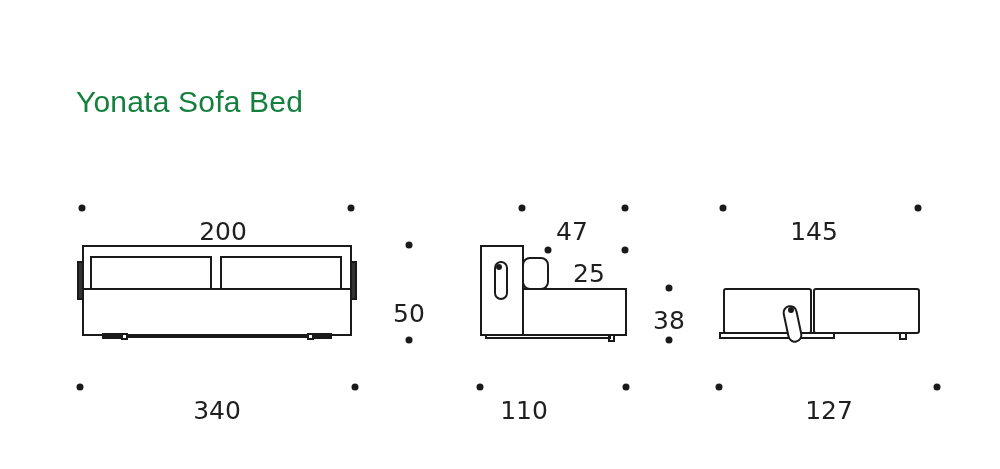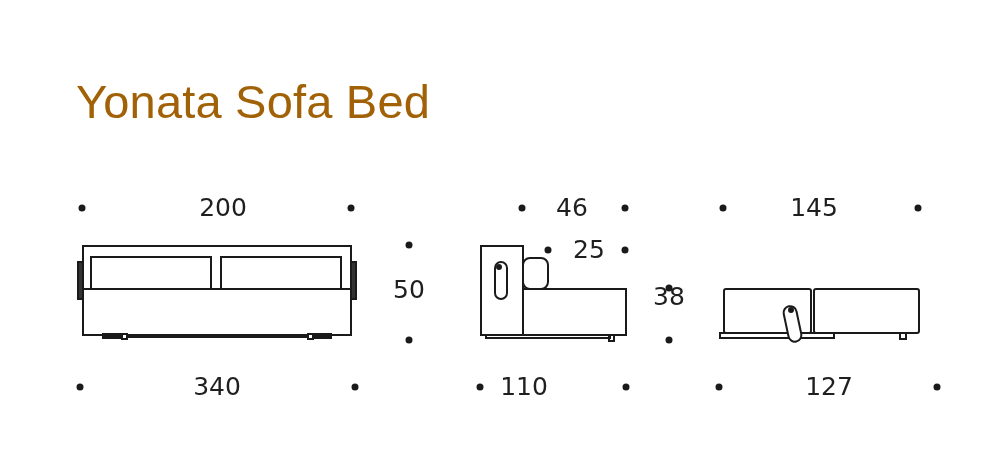--- a/index.html
+++ b/index.html
@@ -1,18 +1,18 @@
 <!DOCTYPE html>
 <html><head>
   <meta charset="utf-8">
   <style>
     html, body { margin: 0; padding: 0; background: #ffffff; }
     body { width: 1000px; height: 469px; position: relative; overflow: hidden; font-family: "Liberation Sans", sans-serif; color: #1a1a1a; }
-    .title { position: absolute; left: 76px; top: 72px; font-size: 47px; line-height: 60px; font-weight: normal; letter-spacing: 0.2px; color: #a16207; }
-    .dim { position: absolute; font-family: "DejaVu Sans", sans-serif; font-size: 25px; line-height: 30px; color: #1f1f1f; transform: translateX(-50%); white-space: nowrap; }
+    .title { position: absolute; left: 76px; top: 72px; font-size: 30px; line-height: 60px; font-weight: normal; letter-spacing: 0.2px; color: #15803d; }
+    .dim { position: absolute; font-family: "DejaVu Sans", sans-serif; font-size: 25px; line-height: 30px; color: #1f1f1f; transform: translateX(-50%); white-space: nowrap; margin-top: 24px; }
     .dot { position: absolute; width: 7px; height: 7px; border-radius: 50%; background: #1a1a1a; transform: translate(-50%, -50%); }
     svg.drawing { position: absolute; left: 0; top: 0; }
   </style>
 </head>
 <body>
 
 <div class="title">Yonata Sofa Bed</div>
 
 <svg class="drawing" width="1000" height="469" viewBox="0 0 1000 469" fill="none" stroke="#1a1a1a" stroke-width="2">
 
@@ -66,18 +66,18 @@
 <div class="dot" style="left:80px;top:387px"></div>
 <div class="dot" style="left:355px;top:387px"></div>
 <div class="dot" style="left:480px;top:387px"></div>
 <div class="dot" style="left:626px;top:387px"></div>
 <div class="dot" style="left:719px;top:387px"></div>
 <div class="dot" style="left:937px;top:387px"></div>
 
 <div class="dim" style="left:223px;top:193px">200</div>
 <div class="dim" style="left:409px;top:275px">50</div>
 <div class="dim" style="left:217px;top:372px">340</div>
-<div class="dim" style="left:572px;top:193px">46</div>
+<div class="dim" style="left:572px;top:193px">47</div>
 <div class="dim" style="left:589px;top:235px">25</div>
 <div class="dim" style="left:669px;top:282px">38</div>
 <div class="dim" style="left:524px;top:372px">110</div>
 <div class="dim" style="left:814px;top:193px">145</div>
 <div class="dim" style="left:829px;top:372px">127</div>
 
 </body></html>

